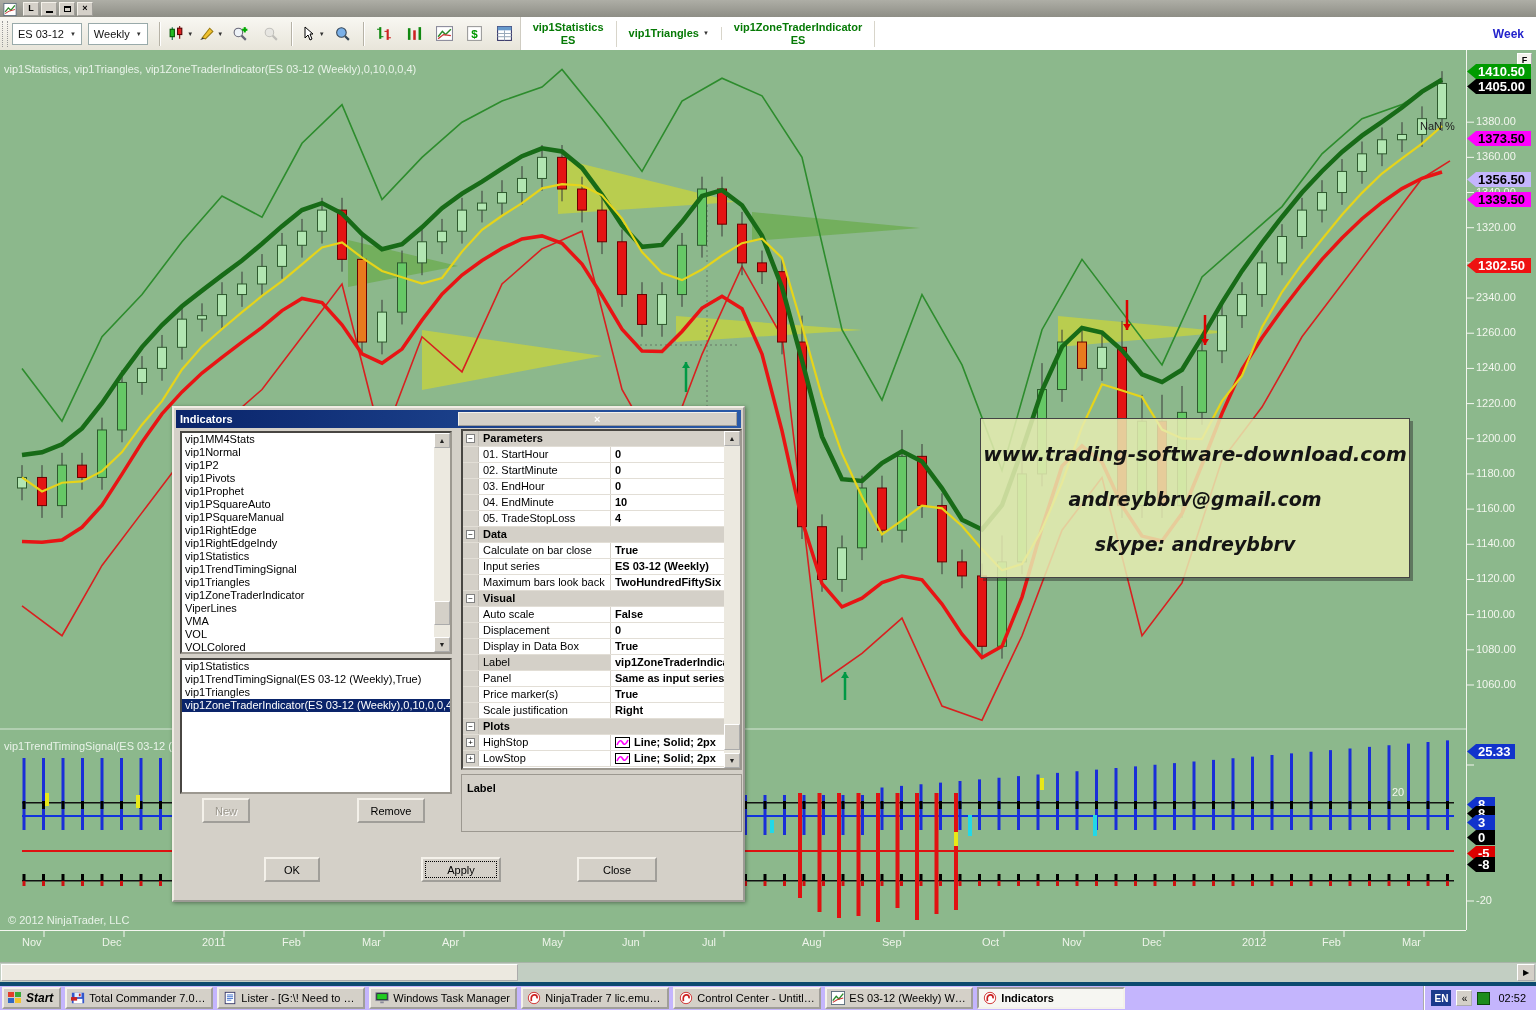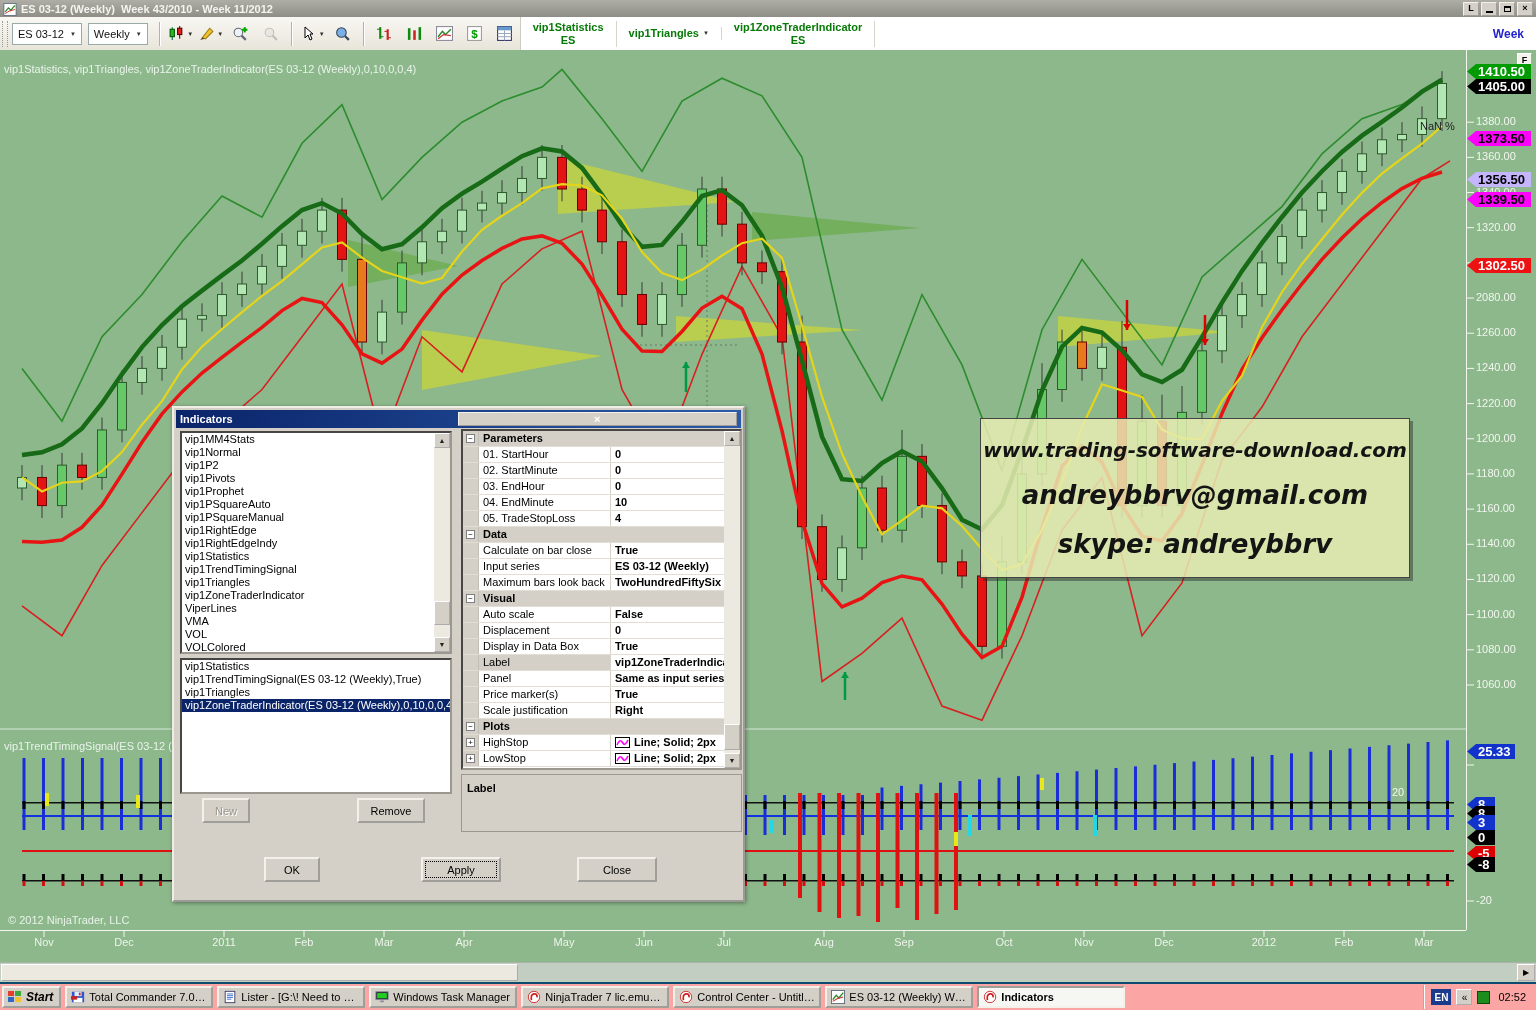--- a/index.html
+++ b/index.html
@@ -51,26 +51,26 @@
   #nan-label { position:absolute; left:1420px; top:70px; font-size:11px; color:#222; }
   #f-button { position:absolute; left:1517px; top:3px; width:15px; height:14px;
     background:#f4f2ec; border:1px outset #fff; font-size:9px; font-weight:bold;
     display:flex; align-items:center; justify-content:center; }
   #watermark { position:absolute; left:980px; top:368px; width:430px; height:160px;
     background:rgba(230,236,178,0.85); border:1px solid #444;
     box-shadow:3px 3px 0 rgba(40,40,40,0.45); display:flex; flex-direction:column;
     justify-content:space-evenly; align-items:center; }
   #watermark div { font-size:20px; font-weight:bold; font-style:italic; color:#141414;
     font-family:"DejaVu Sans",sans-serif; }
-  #watermark div:nth-child(2),#watermark div:nth-child(3){ font-size:26px; }
+  #watermark div:nth-child(2),#watermark div:nth-child(3){ font-size:19px; }
   .ytick { position:absolute; font-size:11px; color:#f2f6ee; }
   .ptag { position:absolute; left:1467px; height:15px; line-height:15px; font-size:13px;
     font-weight:bold; padding-left:11px; padding-right:3px;
     clip-path:polygon(0 50%,9px 0,100% 0,100% 100%,9px 100%); white-space:nowrap; }
-  .xlab { position:absolute; width:44px; text-align:center; font-size:11px; color:#eef4ea; }
+  .xlab { position:absolute; width:44px; text-align:left; font-size:11px; color:#eef4ea; }
 
   
   #hscroll { position:absolute; left:0; top:962px; width:1536px; height:20px;
     background:#c2cec2; border-top:1px solid #a8b4a8; }
   #hthumb { position:absolute; left:1px; top:1px; width:517px; height:17px;
     background:#ece9e0; border:1px outset #fff; }
   #hsbtn { position:absolute; right:1px; top:1px; width:18px; height:17px;
     background:#d4d0c8; border:1px outset #fff; font-size:8px; display:flex;
     align-items:center; justify-content:center; }
 
@@ -114,21 +114,21 @@
   .g-val { flex:1; font-weight:bold; padding-left:4px; white-space:nowrap; overflow:hidden;
     display:flex; align-items:center; }
   .g-val .plot-ic { margin-right:4px; flex:none; display:inline-flex; }
   .g-row.sel .g-lab { background:#d4d0c8; }
   #prop-desc { position:absolute; left:287px; top:366px; width:281px; height:58px;
     background:#d4d0c8; border:1px solid #9c9890; padding:3px 5px; }
   #prop-desc b { font-size:11px; }
 
   
   #taskbar { position:absolute; left:0; top:982px; width:1536px; height:28px;
-    background:#fca5a5; border-top:2px solid #0c4a6e; display:flex; align-items:center;
+    background:#c4b5fd; border-top:4px solid #0c4a6e; display:flex; align-items:center;
     padding:0 2px; }
   #start-btn { height:22px; background:#d4d0c8; border:2px outset #f4f1ea; display:flex;
     align-items:center; padding:0 6px 0 3px; font-weight:bold; font-size:12px; font-style:italic; }
   #start-btn svg { margin-right:3px; }
   .task-btn { width:148px; height:22px; margin-left:4px; background:#d4d0c8;
     border:2px outset #f4f1ea; display:flex; align-items:center; padding:0 4px;
     font-size:11px; white-space:nowrap; overflow:hidden; }
   .task-btn span.lbl { overflow:hidden; text-overflow:ellipsis; }
   .task-btn .ic { margin-right:4px; flex:none; display:inline-flex; }
   .task-btn.active { background:#f6f6f2; border:2px inset #f4f1ea; font-weight:bold; }
@@ -148,21 +148,20 @@
 <div id="app">
 
   <div id="titlebar">
     <span class="ticon">
       <svg viewBox="0 0 16 16" width="14" height="13">
           <rect x="0.5" y="0.5" width="15" height="15" fill="#fff" stroke="#567"></rect>
           <polyline points="2,11 6,6 9,9 14,3" stroke="#2a8a2a" fill="none" stroke-width="1.6"></polyline>
           <polyline points="2,13 7,10 14,8" stroke="#c33" fill="none" stroke-width="1.2"></polyline>
         </svg>
     </span>
-    <span class="ttext">ES 03-12 (Weekly)  Week 43/2010 - Week 11/2012</span>
     <span class="winbtn">L</span>
     <span class="winbtn">
         <span class="glyph-min"></span>
       </span>
     <span class="winbtn">
         <span class="glyph-rest"></span>
       </span>
     <span class="winbtn">×</span>
   </div>
 
@@ -822,21 +821,21 @@
       <div>andreybbrv@gmail.com</div>
       <div>skype: andreybbrv</div>
     </div>
     <div id="y-axis">
         <div class="ytick" style="left: 1476px; top: 30px;">1400.00</div>
         <div class="ytick" style="left: 1476px; top: 65.176px;">1380.00</div>
         <div class="ytick" style="left: 1476px; top: 100.352px;">1360.00</div>
         <div class="ytick" style="left: 1476px; top: 135.528px;">1340.00</div>
         <div class="ytick" style="left: 1476px; top: 170.704px;">1320.00</div>
         <div class="ytick" style="left: 1476px; top: 205.88px;">1300.00</div>
-        <div class="ytick" style="left: 1476px; top: 241.056px;">2080.00</div>
+        <div class="ytick" style="left: 1476px; top: 241.056px;">2340.00</div>
         <div class="ytick" style="left: 1476px; top: 276.232px;">1260.00</div>
         <div class="ytick" style="left: 1476px; top: 311.408px;">1240.00</div>
         <div class="ytick" style="left: 1476px; top: 346.584px;">1220.00</div>
         <div class="ytick" style="left: 1476px; top: 381.76px;">1200.00</div>
         <div class="ytick" style="left: 1476px; top: 416.936px;">1180.00</div>
         <div class="ytick" style="left: 1476px; top: 452.112px;">1160.00</div>
         <div class="ytick" style="left: 1476px; top: 487.288px;">1140.00</div>
         <div class="ytick" style="left: 1476px; top: 522.464px;">1120.00</div>
         <div class="ytick" style="left: 1476px; top: 557.64px;">1100.00</div>
         <div class="ytick" style="left: 1476px; top: 592.816px;">1080.00</div>

